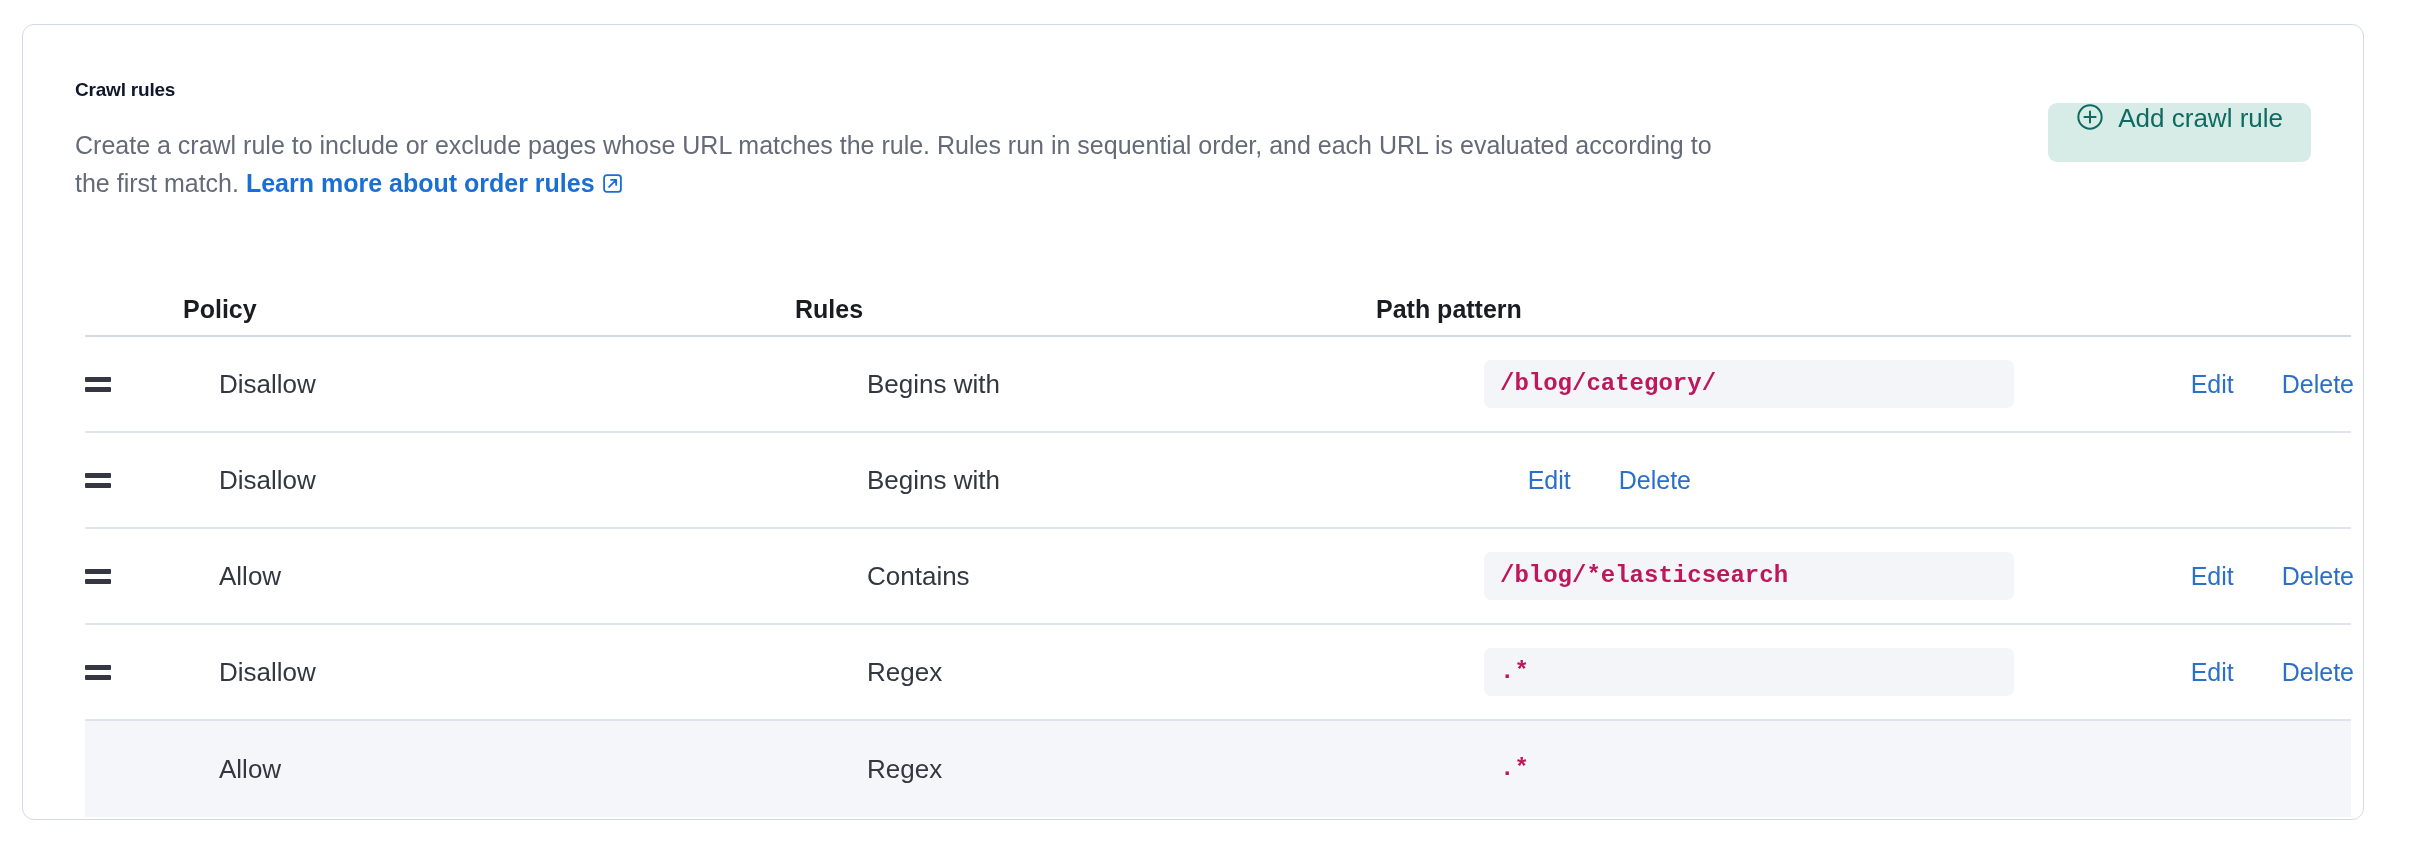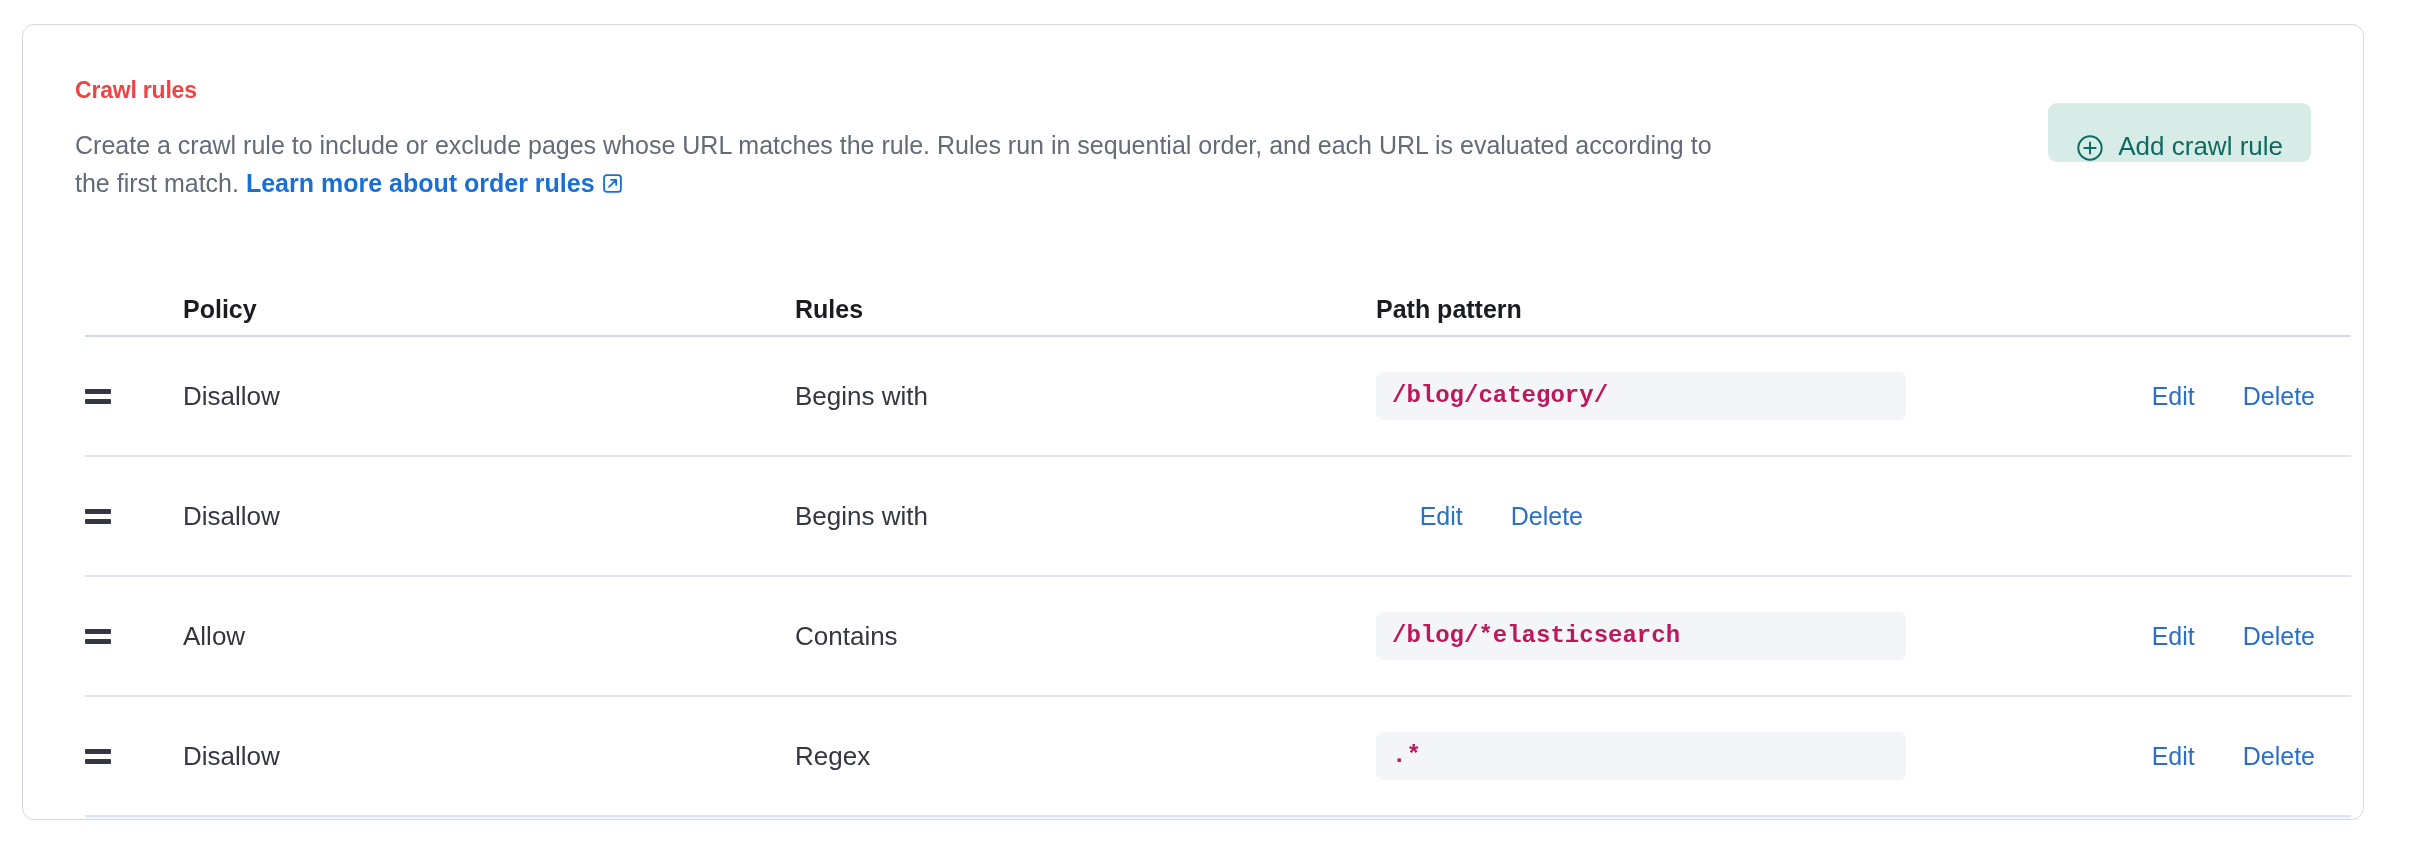--- a/index.html
+++ b/index.html
@@ -33,24 +33,24 @@
 
   .card-inner {
     position: relative;
     width: 100%;
     height: 100%;
     padding: 48px 52px 0 52px;
   }
 
   
   .panel-title {
-    font-size: 23px;
+    font-size: 19px;
     line-height: 34px;
     font-weight: 700;
-    color: #ef4444;
+    color: #0f172a;
     letter-spacing: -0.2px;
   }
 
   .panel-desc {
     margin-top: 19px;
     font-size: 25px;
     line-height: 38px;
     color: #646a77;
     max-width: 1640px;
     font-weight: 400;
@@ -70,21 +70,21 @@
     width: 21px;
     height: 21px;
   }
 
   
   .add-btn {
     position: absolute;
     right: 52px;
     top: 78px;
     display: flex;
-    align-items: flex-end;
+    align-items: flex-start;
     gap: 14px;
     height: 59px;
     padding: 0 28px;
     background: #d7ebe7;
     border: none;
     border-radius: 9px;
     color: #0e6b62;
     font-family: "Liberation Sans", sans-serif;
     font-size: 26px;
     font-weight: 500;
@@ -121,22 +121,23 @@
     padding-bottom: 12px;
   }
   .thead .cell {
     font-size: 25px;
     font-weight: 700;
     color: #1a1c21;
     line-height: 28px;
   }
 
   .tbody-row {
-    height: 120px;
+    height: 96px;
     border-bottom: 2px solid #dfe3ee;
+    gap: 36px;
   }
   .tbody-row.last {
     background: #f5f6fa;
     border-bottom: none;
   }
 
   
   .col-handle { width: 38px; flex: 0 0 38px; display: flex; align-items: center; }
   .col-policy { width: 578px; flex: 0 0 578px; padding-left: 60px; }
   .col-rule   { width: 578px; flex: 0 0 578px; padding-left: 94px; }

